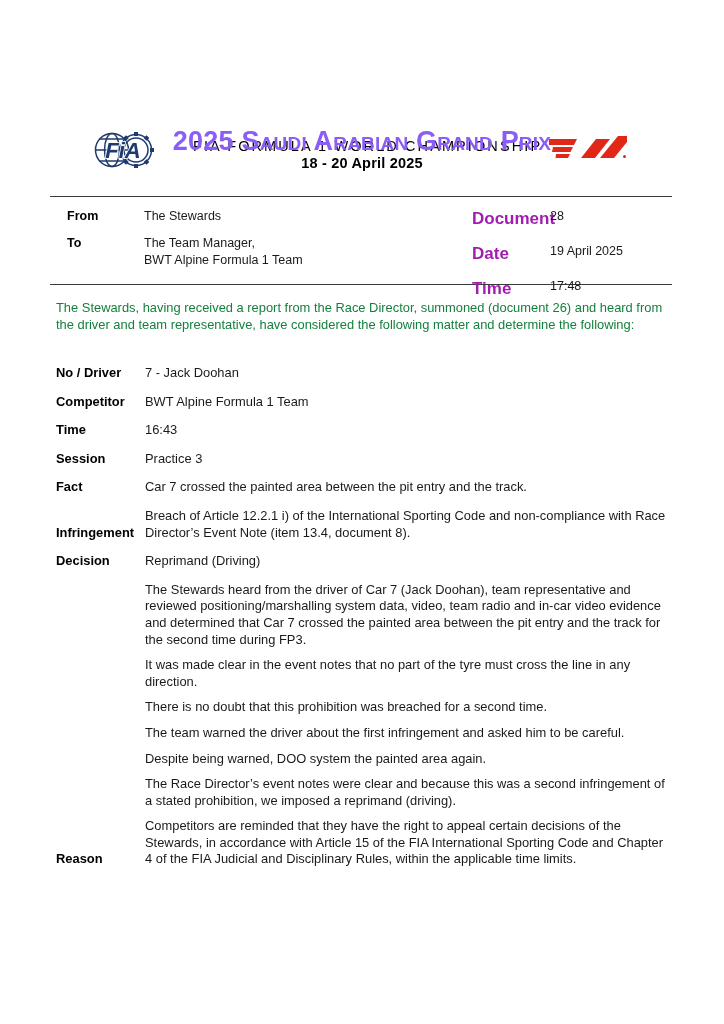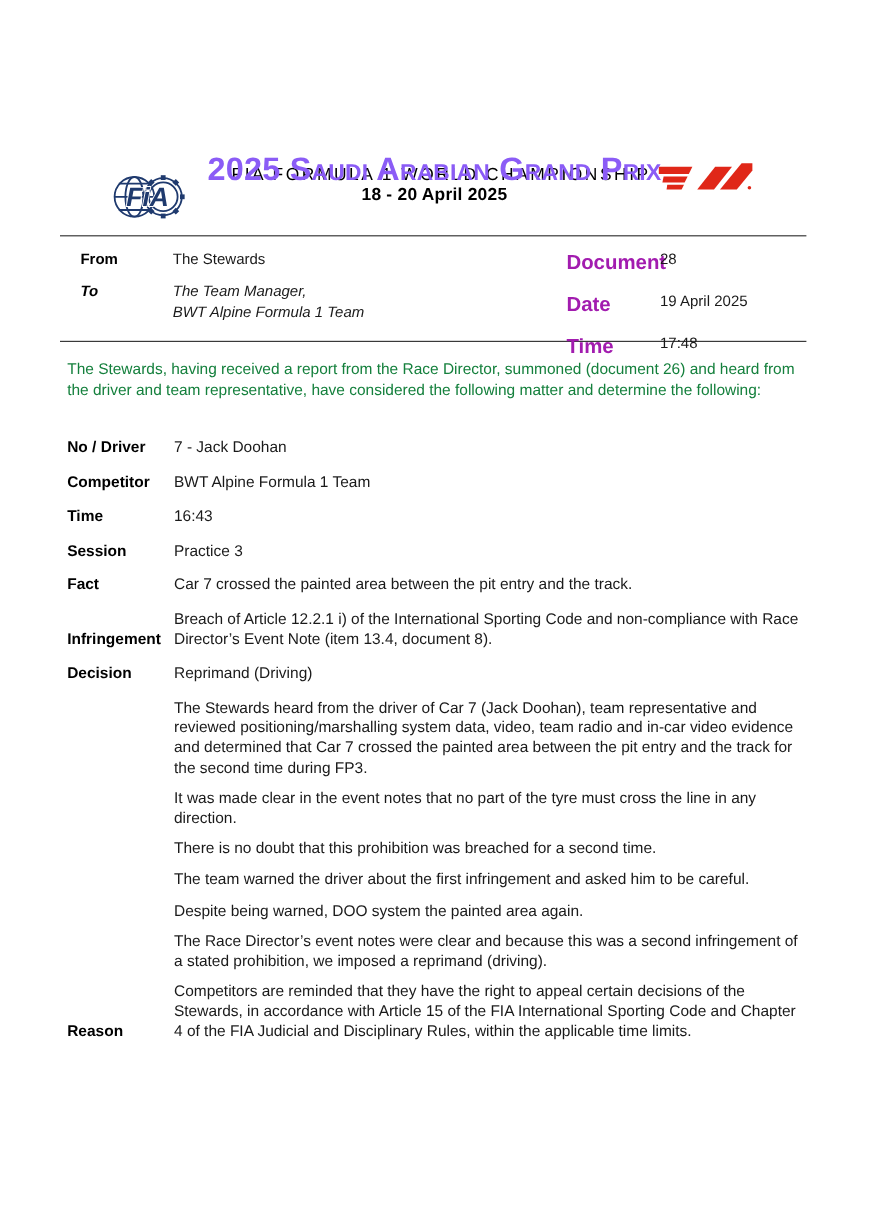--- a/index.html
+++ b/index.html
@@ -27,21 +27,21 @@
   .masthead {
     position: absolute;
     left: 0;
     top: 58px;
     width: 724px;
     height: 62px;
   }
   .fia-logo {
     position: absolute;
     left: 94px;
-    top: 78px;
+    top: 64px;
     width: 60px;
     height: 56px;
   }
   .championship-line {
     position: absolute;
     left: 193px;
     top: 80px;
     font-size: 14.5px;
     letter-spacing: 2.1px;
     color: #000000;
@@ -125,21 +125,21 @@
     color: #a21caf;
     line-height: 1.35;
   }
   .info-value {
     font-size: 12.5px;
     font-weight: normal;
     color: #1a1a1a;
     line-height: 1.35;
     white-space: pre-line;
   }
-  .info-row-to { margin-bottom: 4px; font-style: italic; }
+  .info-row-to { margin-bottom: 4px; }
   .info-row-doc { margin-bottom: 12px; }
   .info-row-date { margin-bottom: 12px; }
 
   
   .intro {
     position: absolute;
     left: 56px;
     top: 300px;
     width: 608px;
     font-size: 12.9px;

